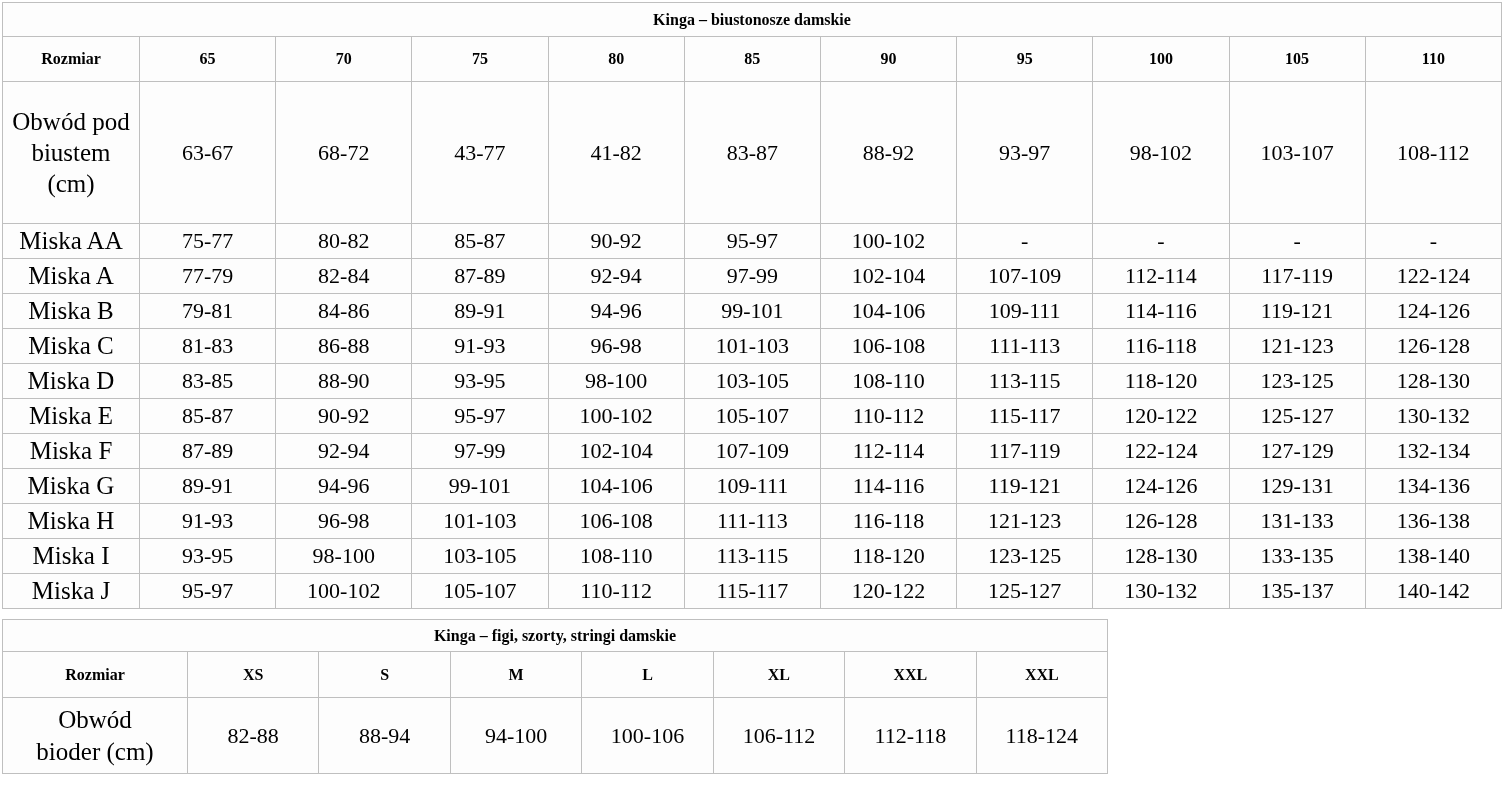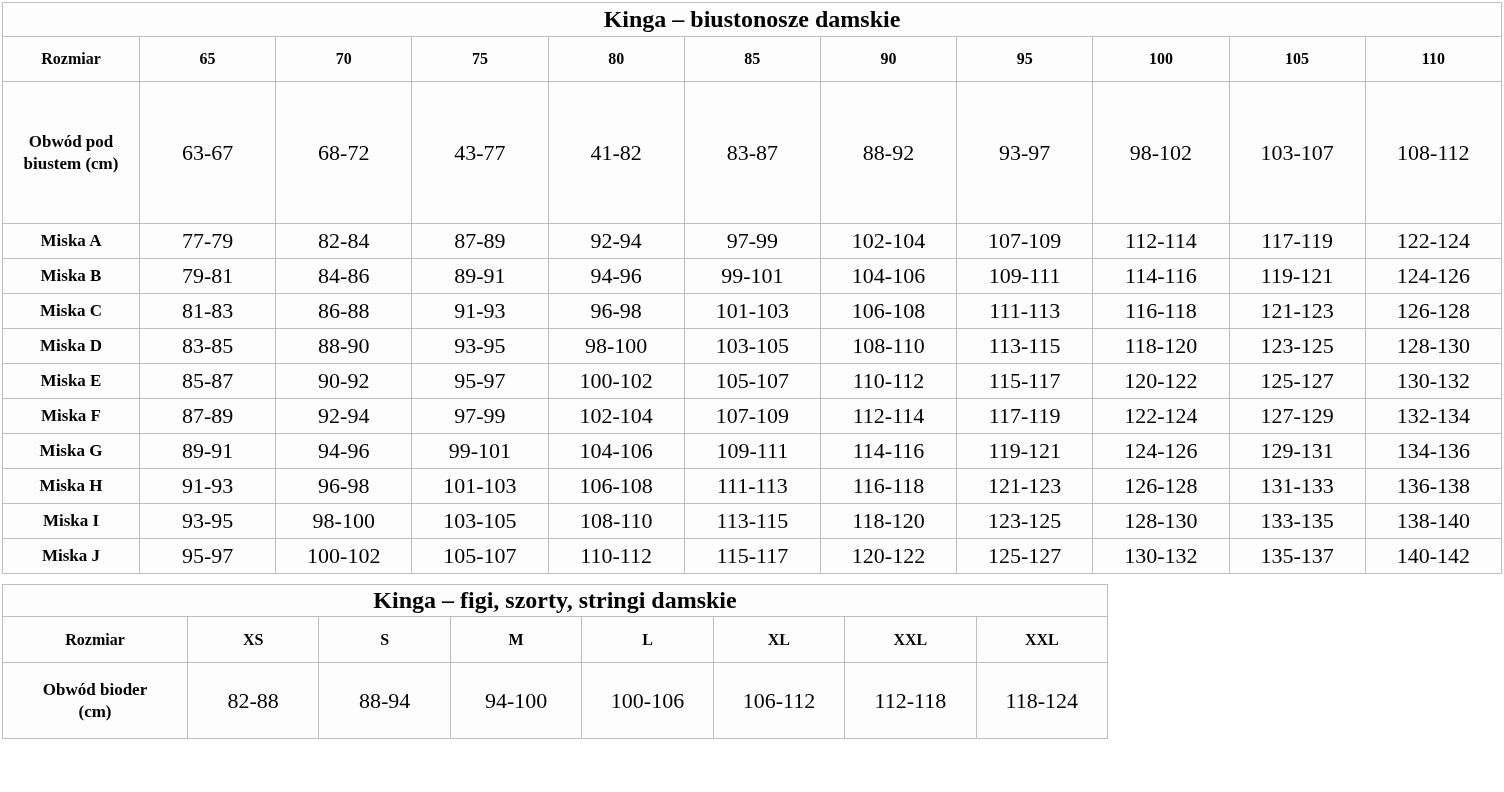--- a/index.html
+++ b/index.html
@@ -23,30 +23,30 @@
   }
   td, th {
     border: 1px solid #bfbfbf;
     text-align: center;
     vertical-align: middle;
     padding: 0 3px;
     overflow: hidden;
   }
   .title-cell {
     font-weight: bold;
-    font-size: 24px;
+    font-size: 16px;
     line-height: 1.1;
   }
   .header-row th {
     font-weight: bold;
     font-size: 16px;
   }
   tbody th.row-label {
-    font-weight: bold;
-    font-size: 17px;
+    font-weight: normal;
+    font-size: 25px;
   }
   tbody td.size-cell {
     font-weight: normal;
     font-size: 22px;
   }
   .lbl { display: inline-block; line-height: 1.25; }
 
   
   .bras { width: 1500px; }
   .bras .title-row   { height: 34px; }
@@ -107,20 +107,33 @@
           <td class="size-cell">43-77</td>
           <td class="size-cell">41-82</td>
           <td class="size-cell">83-87</td>
           <td class="size-cell">88-92</td>
           <td class="size-cell">93-97</td>
           <td class="size-cell">98-102</td>
           <td class="size-cell">103-107</td>
           <td class="size-cell">108-112</td>
         </tr>
         <tr>
+          <th scope="row" class="row-label"><span class="lbl">Miska AA</span></th>
+          <td class="size-cell">75-77</td>
+          <td class="size-cell">80-82</td>
+          <td class="size-cell">85-87</td>
+          <td class="size-cell">90-92</td>
+          <td class="size-cell">95-97</td>
+          <td class="size-cell">100-102</td>
+          <td class="size-cell">-</td>
+          <td class="size-cell">-</td>
+          <td class="size-cell">-</td>
+          <td class="size-cell">-</td>
+        </tr>
+        <tr>
           <th scope="row" class="row-label"><span class="lbl">Miska A</span></th>
           <td class="size-cell">77-79</td>
           <td class="size-cell">82-84</td>
           <td class="size-cell">87-89</td>
           <td class="size-cell">92-94</td>
           <td class="size-cell">97-99</td>
           <td class="size-cell">102-104</td>
           <td class="size-cell">107-109</td>
           <td class="size-cell">112-114</td>
           <td class="size-cell">117-119</td>

